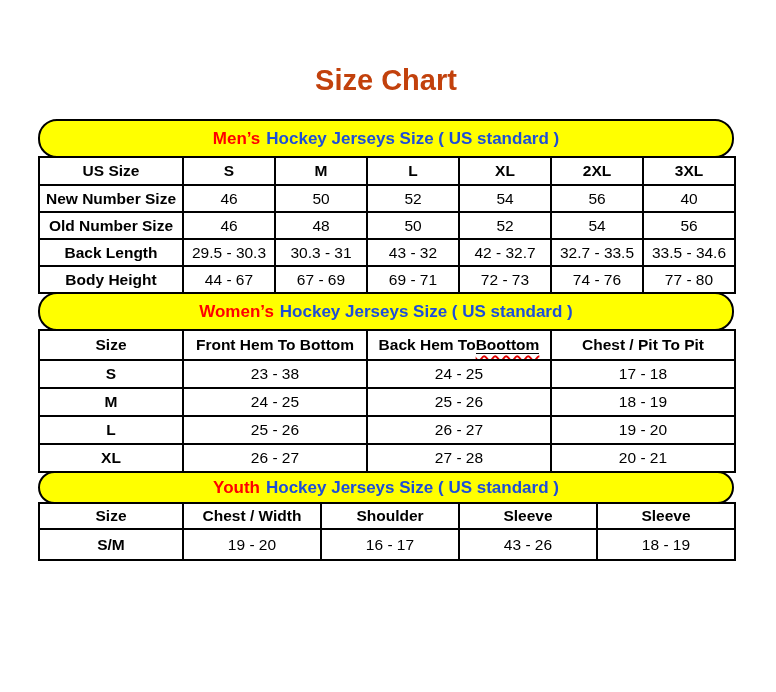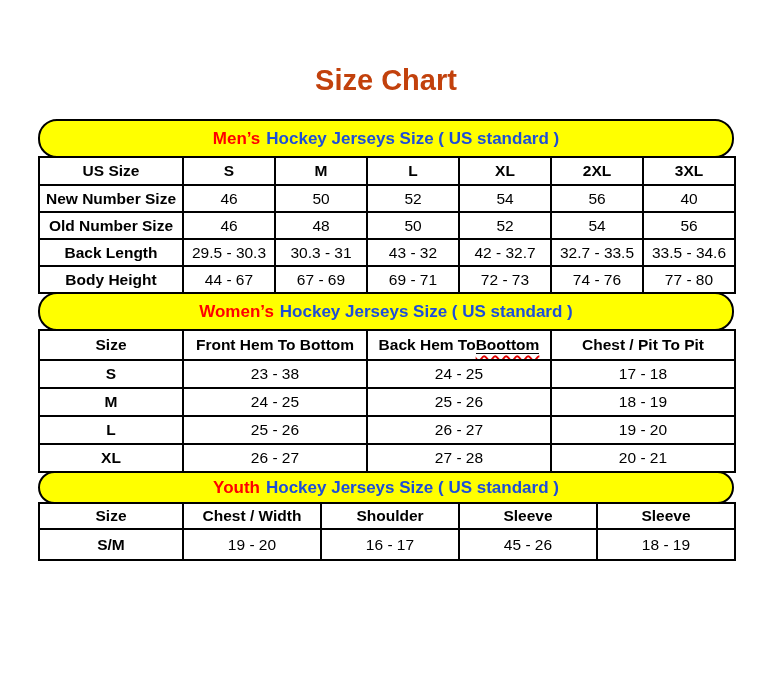--- a/index.html
+++ b/index.html
@@ -206,19 +206,19 @@
         <th>Size</th>
         <th>Chest / Width</th>
         <th>Shoulder</th>
         <th>Sleeve</th>
         <th>Sleeve</th>
       </tr>
       <tr>
         <th>S/M</th>
         <td>19 - 20</td>
         <td>16 - 17</td>
-        <td>45 - 26</td>
+        <td>43 - 26</td>
         <td>18 - 19</td>
       </tr>
     </tbody>
   </table>
 
 </div>
 
 </body></html>

